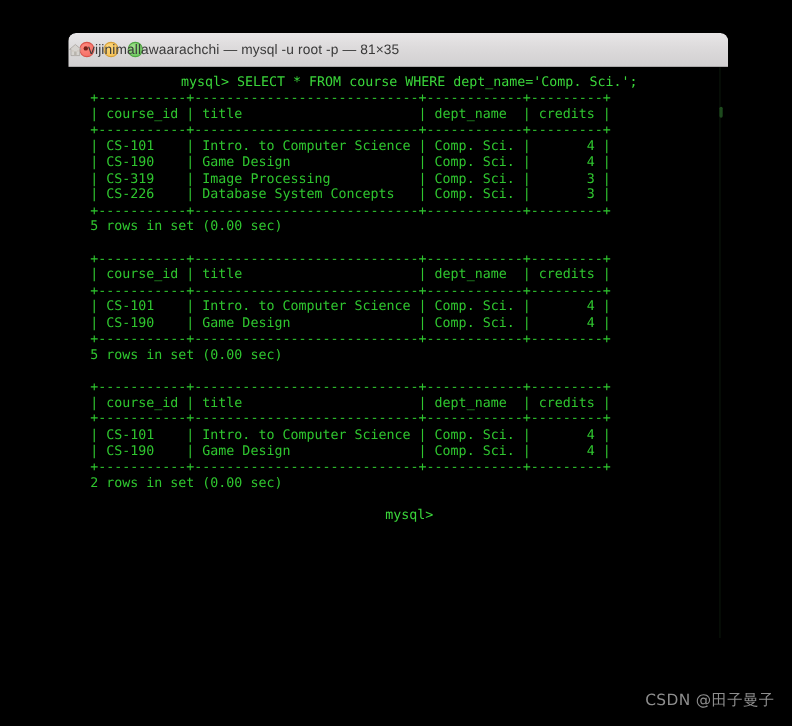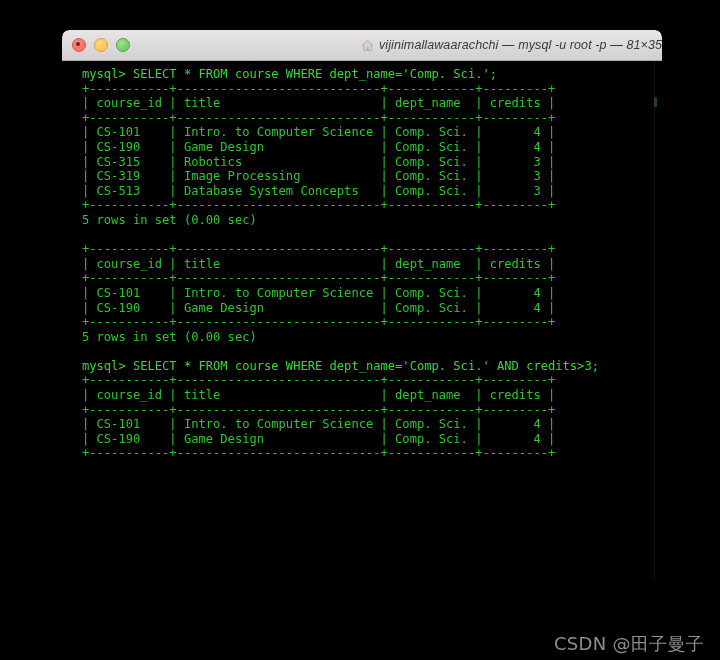--- a/index.html
+++ b/index.html
@@ -65,24 +65,23 @@
   #titlebar-title {
     position: absolute;
     left: 0; right: 0;
     text-align: center;
     font-size: 12.5px;
     color: #3a3a3a;
     font-family: "Liberation Sans", sans-serif;
     letter-spacing: 0.1px;
     display: flex;
     align-items: center;
-    justify-content: flex-end;
+    justify-content: flex-start;
     gap: 5px;
     pointer-events: none;
-    font-style: italic;
   }
   #home-icon { display: inline-block; width: 13px; height: 13px; }
 
   
   #terminal-body {
     position: relative;
     height: 520px;
     background: #000000;
     padding: 6px 0 0 0;
     box-sizing: border-box;
@@ -91,21 +90,21 @@
   .term-line {
     font-family: "DejaVu Sans Mono", "Liberation Mono", monospace;
     font-size: 12.1px;
     line-height: 14.6px;
     color: #2fc62f;
     white-space: pre;
     padding-left: 20px;
     letter-spacing: 0px;
   }
   .term-line.blank { color: transparent; }
-  .term-line.prompt { color: #3ad63a; }
+  .term-line.prompt { color: #3ad63a; text-align: center; }
 
   
   #scroll-marker {
     position: absolute;
     right: 5px;
     top: 36px;
     width: 3px;
     height: 10px;
     background: #1d4a1d;
     border-radius: 2px;
@@ -116,23 +115,23 @@
     top: 0;
     bottom: 0;
     width: 1px;
     background: rgba(20,40,20,0.55);
   }
 
   
   #watermark {
     position: absolute;
     right: 16px;
-    bottom: 4px;
+    bottom: 14px;
     color: #8e8e8e;
-    font-size: 18px;
+    font-size: 14px;
     font-family: "DejaVu Sans", sans-serif;
     letter-spacing: 0.3px;
   }
 </style>
 </head>
 <body>
 
 <div id="terminal-window">
 
   <div id="titlebar">
@@ -155,42 +154,42 @@
   </div>
 
   <div id="terminal-body">
     <div id="terminal-lines">
         <div class="term-line prompt">mysql&gt; SELECT * FROM course WHERE dept_name='Comp. Sci.';</div>
         <div class="term-line">+-----------+----------------------------+------------+---------+</div>
         <div class="term-line">| course_id | title                      | dept_name  | credits |</div>
         <div class="term-line">+-----------+----------------------------+------------+---------+</div>
         <div class="term-line">| CS-101    | Intro. to Computer Science | Comp. Sci. |       4 |</div>
         <div class="term-line">| CS-190    | Game Design                | Comp. Sci. |       4 |</div>
-        <div class="term-line">| CS-315    | Robotics                   | Comp. Sci. |       3 |</div>
         <div class="term-line">| CS-319    | Image Processing           | Comp. Sci. |       3 |</div>
-        <div class="term-line">| CS-513    | Database System Concepts   | Comp. Sci. |       3 |</div>
+        <div class="term-line">| CS-226    | Database System Concepts   | Comp. Sci. |       3 |</div>
         <div class="term-line">+-----------+----------------------------+------------+---------+</div>
         <div class="term-line">5 rows in set (0.00 sec)</div>
         <div class="term-line blank">&nbsp;</div>
         <div class="term-line">+-----------+----------------------------+------------+---------+</div>
         <div class="term-line">| course_id | title                      | dept_name  | credits |</div>
         <div class="term-line">+-----------+----------------------------+------------+---------+</div>
         <div class="term-line">| CS-101    | Intro. to Computer Science | Comp. Sci. |       4 |</div>
         <div class="term-line">| CS-190    | Game Design                | Comp. Sci. |       4 |</div>
         <div class="term-line">+-----------+----------------------------+------------+---------+</div>
         <div class="term-line">5 rows in set (0.00 sec)</div>
         <div class="term-line blank">&nbsp;</div>
-        <div class="term-line prompt">mysql&gt; SELECT * FROM course WHERE dept_name='Comp. Sci.' AND credits&gt;3;</div>
         <div class="term-line">+-----------+----------------------------+------------+---------+</div>
         <div class="term-line">| course_id | title                      | dept_name  | credits |</div>
         <div class="term-line">+-----------+----------------------------+------------+---------+</div>
         <div class="term-line">| CS-101    | Intro. to Computer Science | Comp. Sci. |       4 |</div>
         <div class="term-line">| CS-190    | Game Design                | Comp. Sci. |       4 |</div>
         <div class="term-line">+-----------+----------------------------+------------+---------+</div>
+        <div class="term-line">2 rows in set (0.00 sec)</div>
         <div class="term-line blank">&nbsp;</div>
+        <div class="term-line prompt">mysql&gt;</div>
       </div>
     <div id="edge-line"></div>
     <div id="scroll-marker"></div>
   </div>
 
 </div>
 
 <div id="watermark">CSDN @田子曼子</div>
 
 </body></html>

